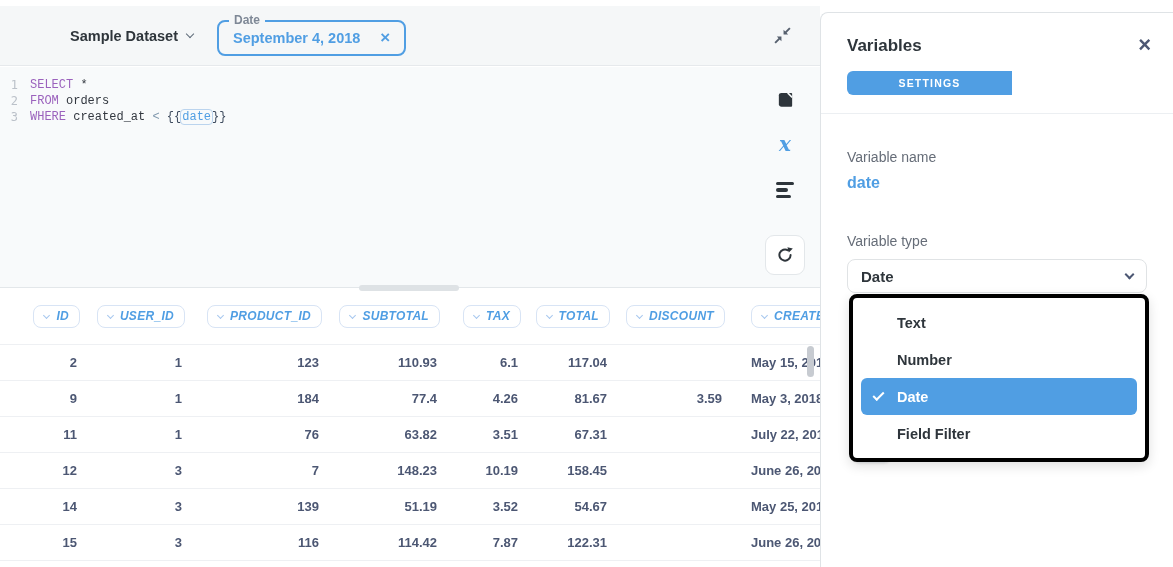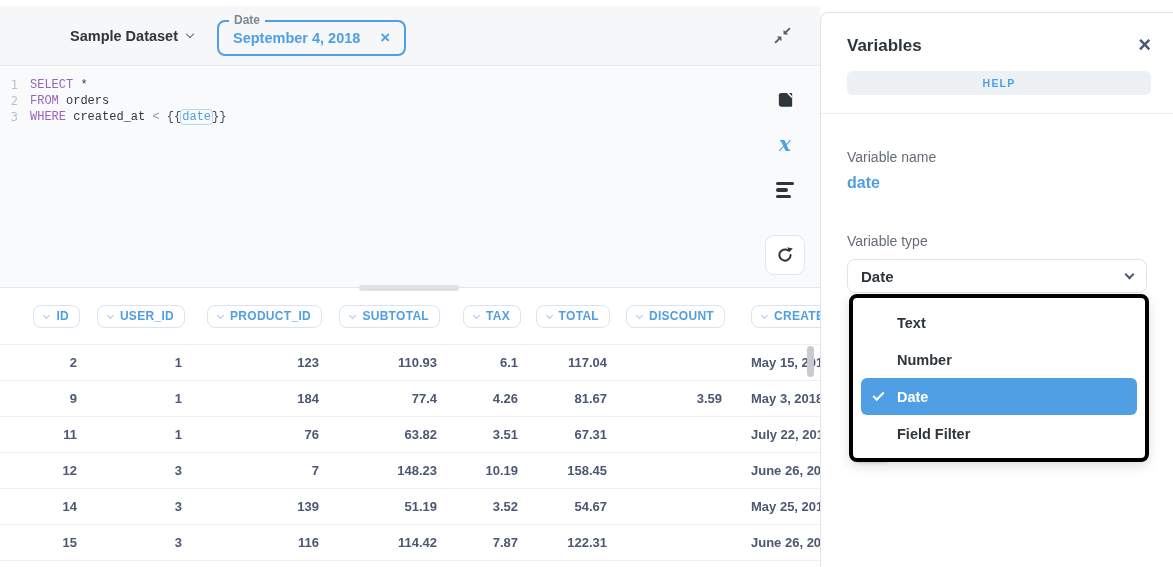--- a/index.html
+++ b/index.html
@@ -55,21 +55,21 @@
   .bars i:nth-child(1){ width:18px; } .bars i:nth-child(2){ width:12px; } .bars i:nth-child(3){ width:15px; }
   .refresh-btn { top:168px; background:#fff; border:1px solid #E3E7EA; border-radius:9px; }
 
   .drag-handle { position:absolute; left:359px; top:285px; width:100px; height:6px;
     border-radius:3px; background:#DEE2E5; cursor:ns-resize; z-index:2; }
 
   .results { position:absolute; left:0; top:289px; width:820px; height:278px;
     background:#fff; overflow:hidden; }
   table { border-collapse:collapse; table-layout:fixed; width:875px; }
   th { height:55px; vertical-align:middle; font-weight:normal; }
-  .pill-wrap { display:flex; justify-content:flex-end; padding-right:10px; }
+  .pill-wrap { display:flex; justify-content:flex-end; padding-right:10px;font-style:italic; }
   th.col-left .pill-wrap { justify-content:flex-start; padding-left:16px; padding-right:0; }
   .pill { display:inline-flex; align-items:center; gap:7px; height:23px;
     padding:0 10px; border:1px solid #D8E4F5; border-radius:8px; background:#fff;
     color:#509EE3; font-size:12px; font-weight:700; letter-spacing:0.3px;
     white-space:nowrap; cursor:pointer; }
   .pill .chev { width:5px; height:5px; border-width:1.5px; color:#A6C7EE; margin-top:-1px; }
   td { height:36px; border-top:1px solid #EEF0F3; font-size:13px; font-weight:700;
     color:#4C5773; white-space:nowrap; overflow:hidden; }
   td.cell-right { text-align:right; padding-right:13px; }
   td.cell-left { text-align:left; padding-left:16px; }
@@ -330,21 +330,21 @@
     </div>
   </div>
 
   <aside class="sidebar">
     <div class="sb-head">
       <div class="sb-title-row">
         <span class="sb-title">Variables</span>
         <span class="sb-close">×</span>
       </div>
       <div class="tabs">
-        <div class="tab tab-help">HELP</div>
+        <div class="tab tab-settings">SETTINGS</div>
       </div>
     </div>
 
     <div class="sb-body">
       <div class="field-label">Variable name</div>
       <div class="var-name">date</div>
       <div class="field-label field-label-2">Variable type</div>
       <div class="select">
         <span class="select-value">Date</span>
         <span class="chev"></span>

